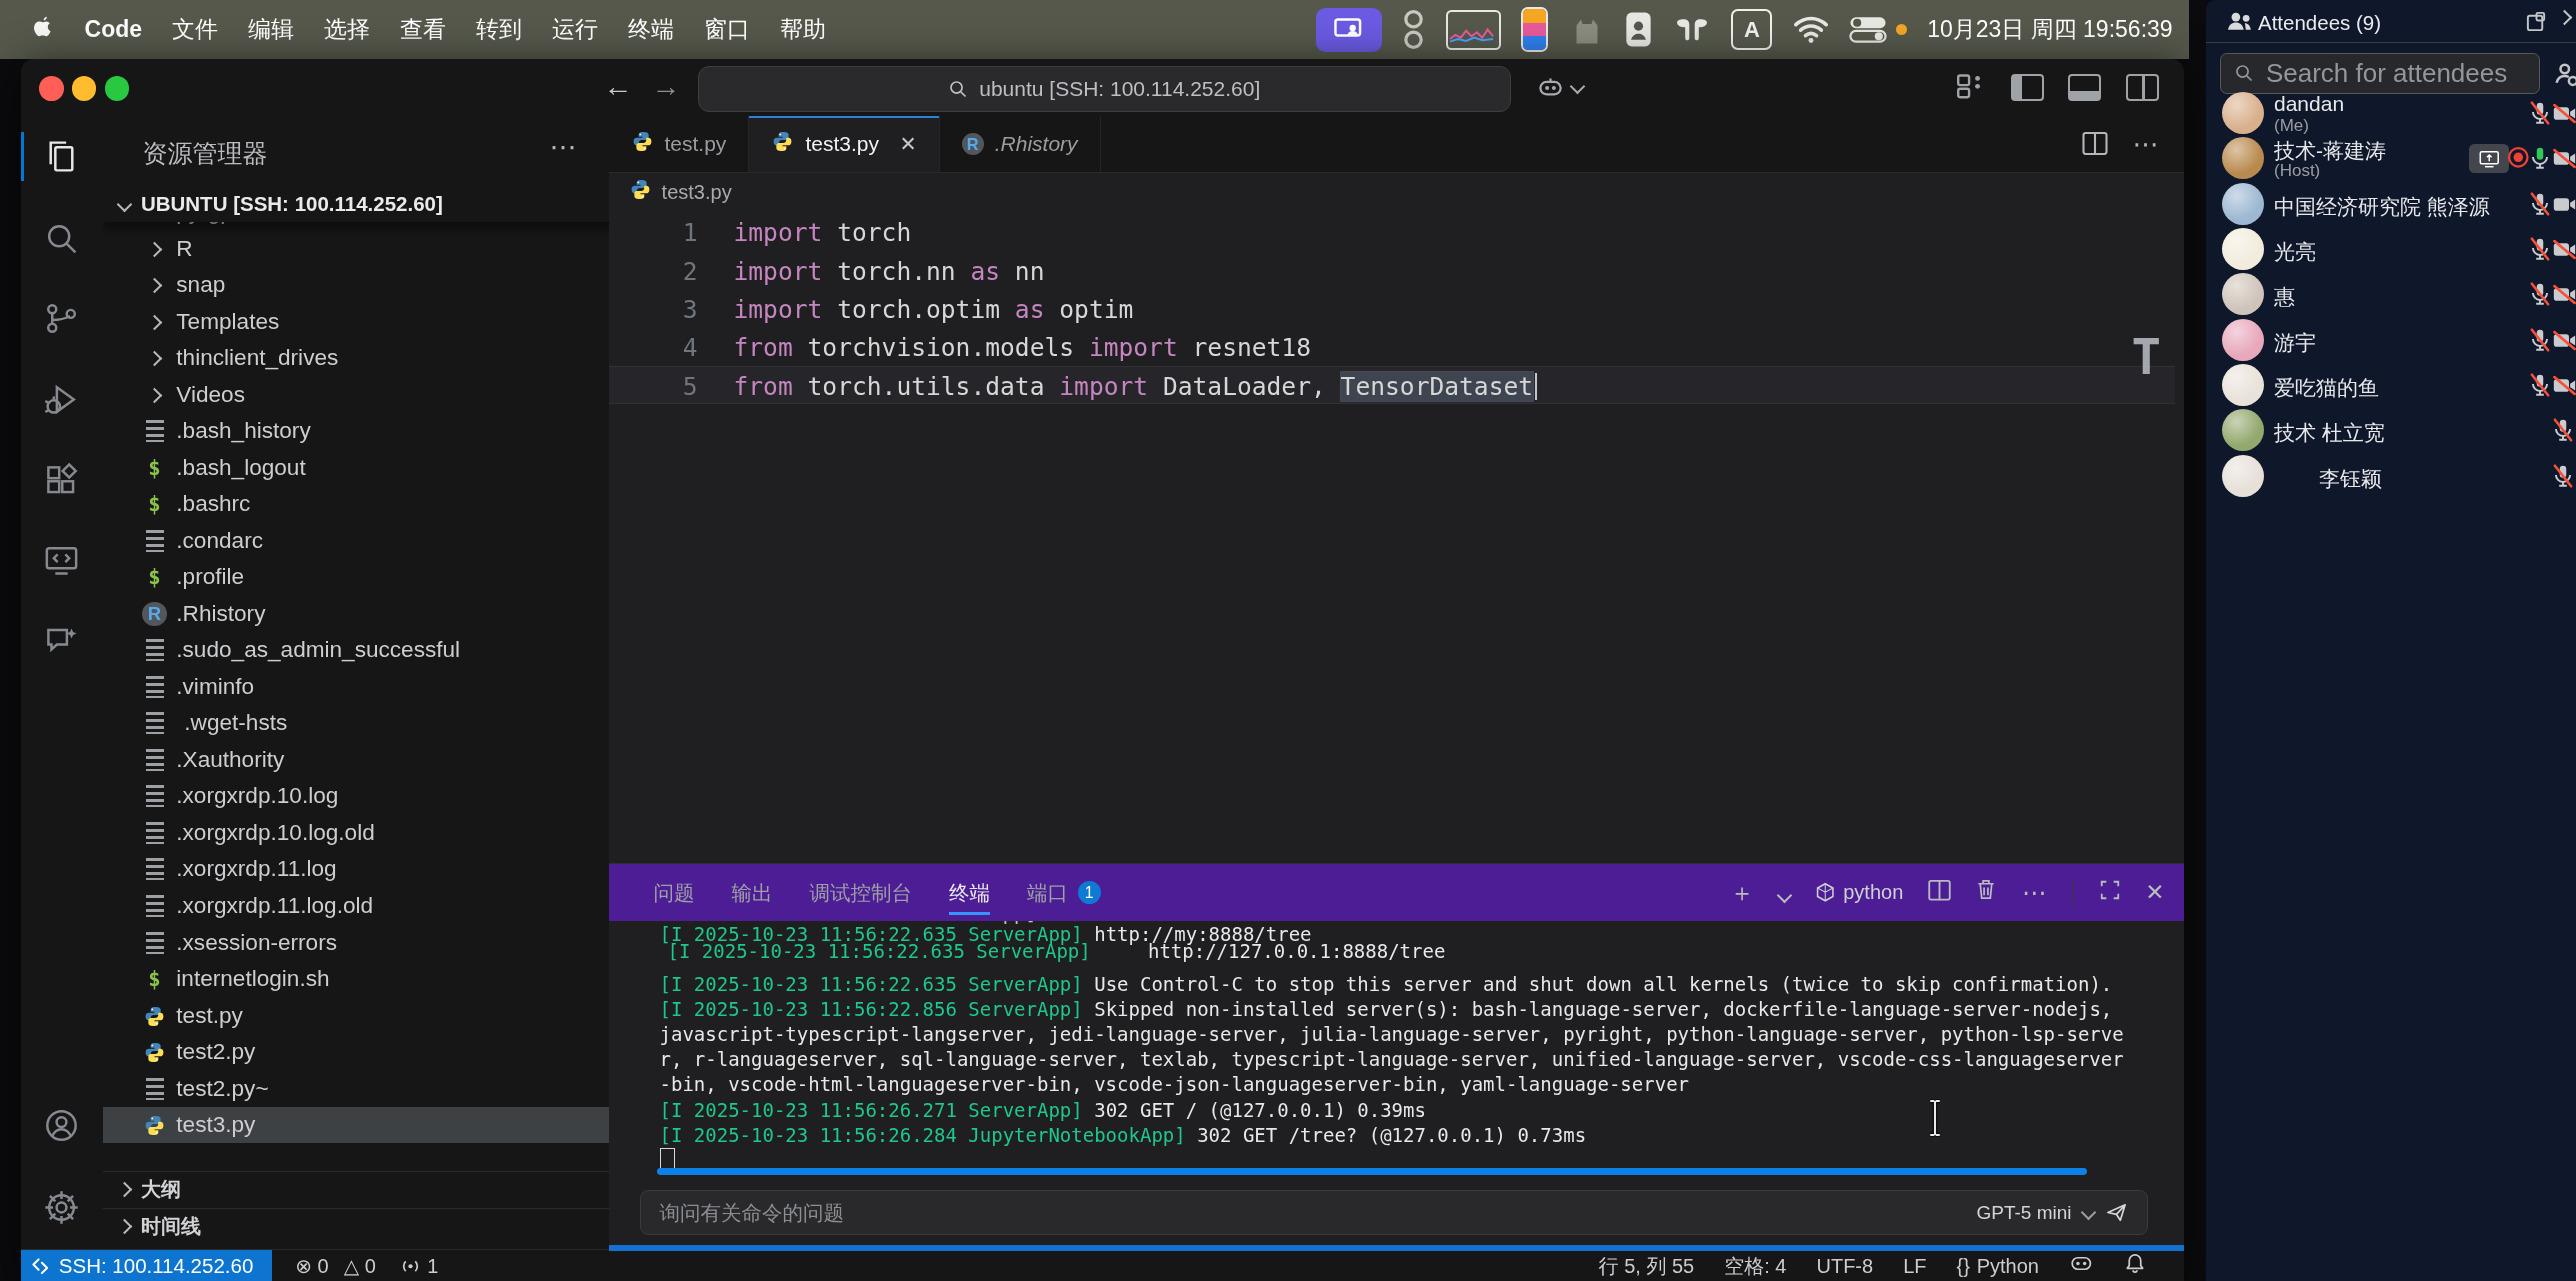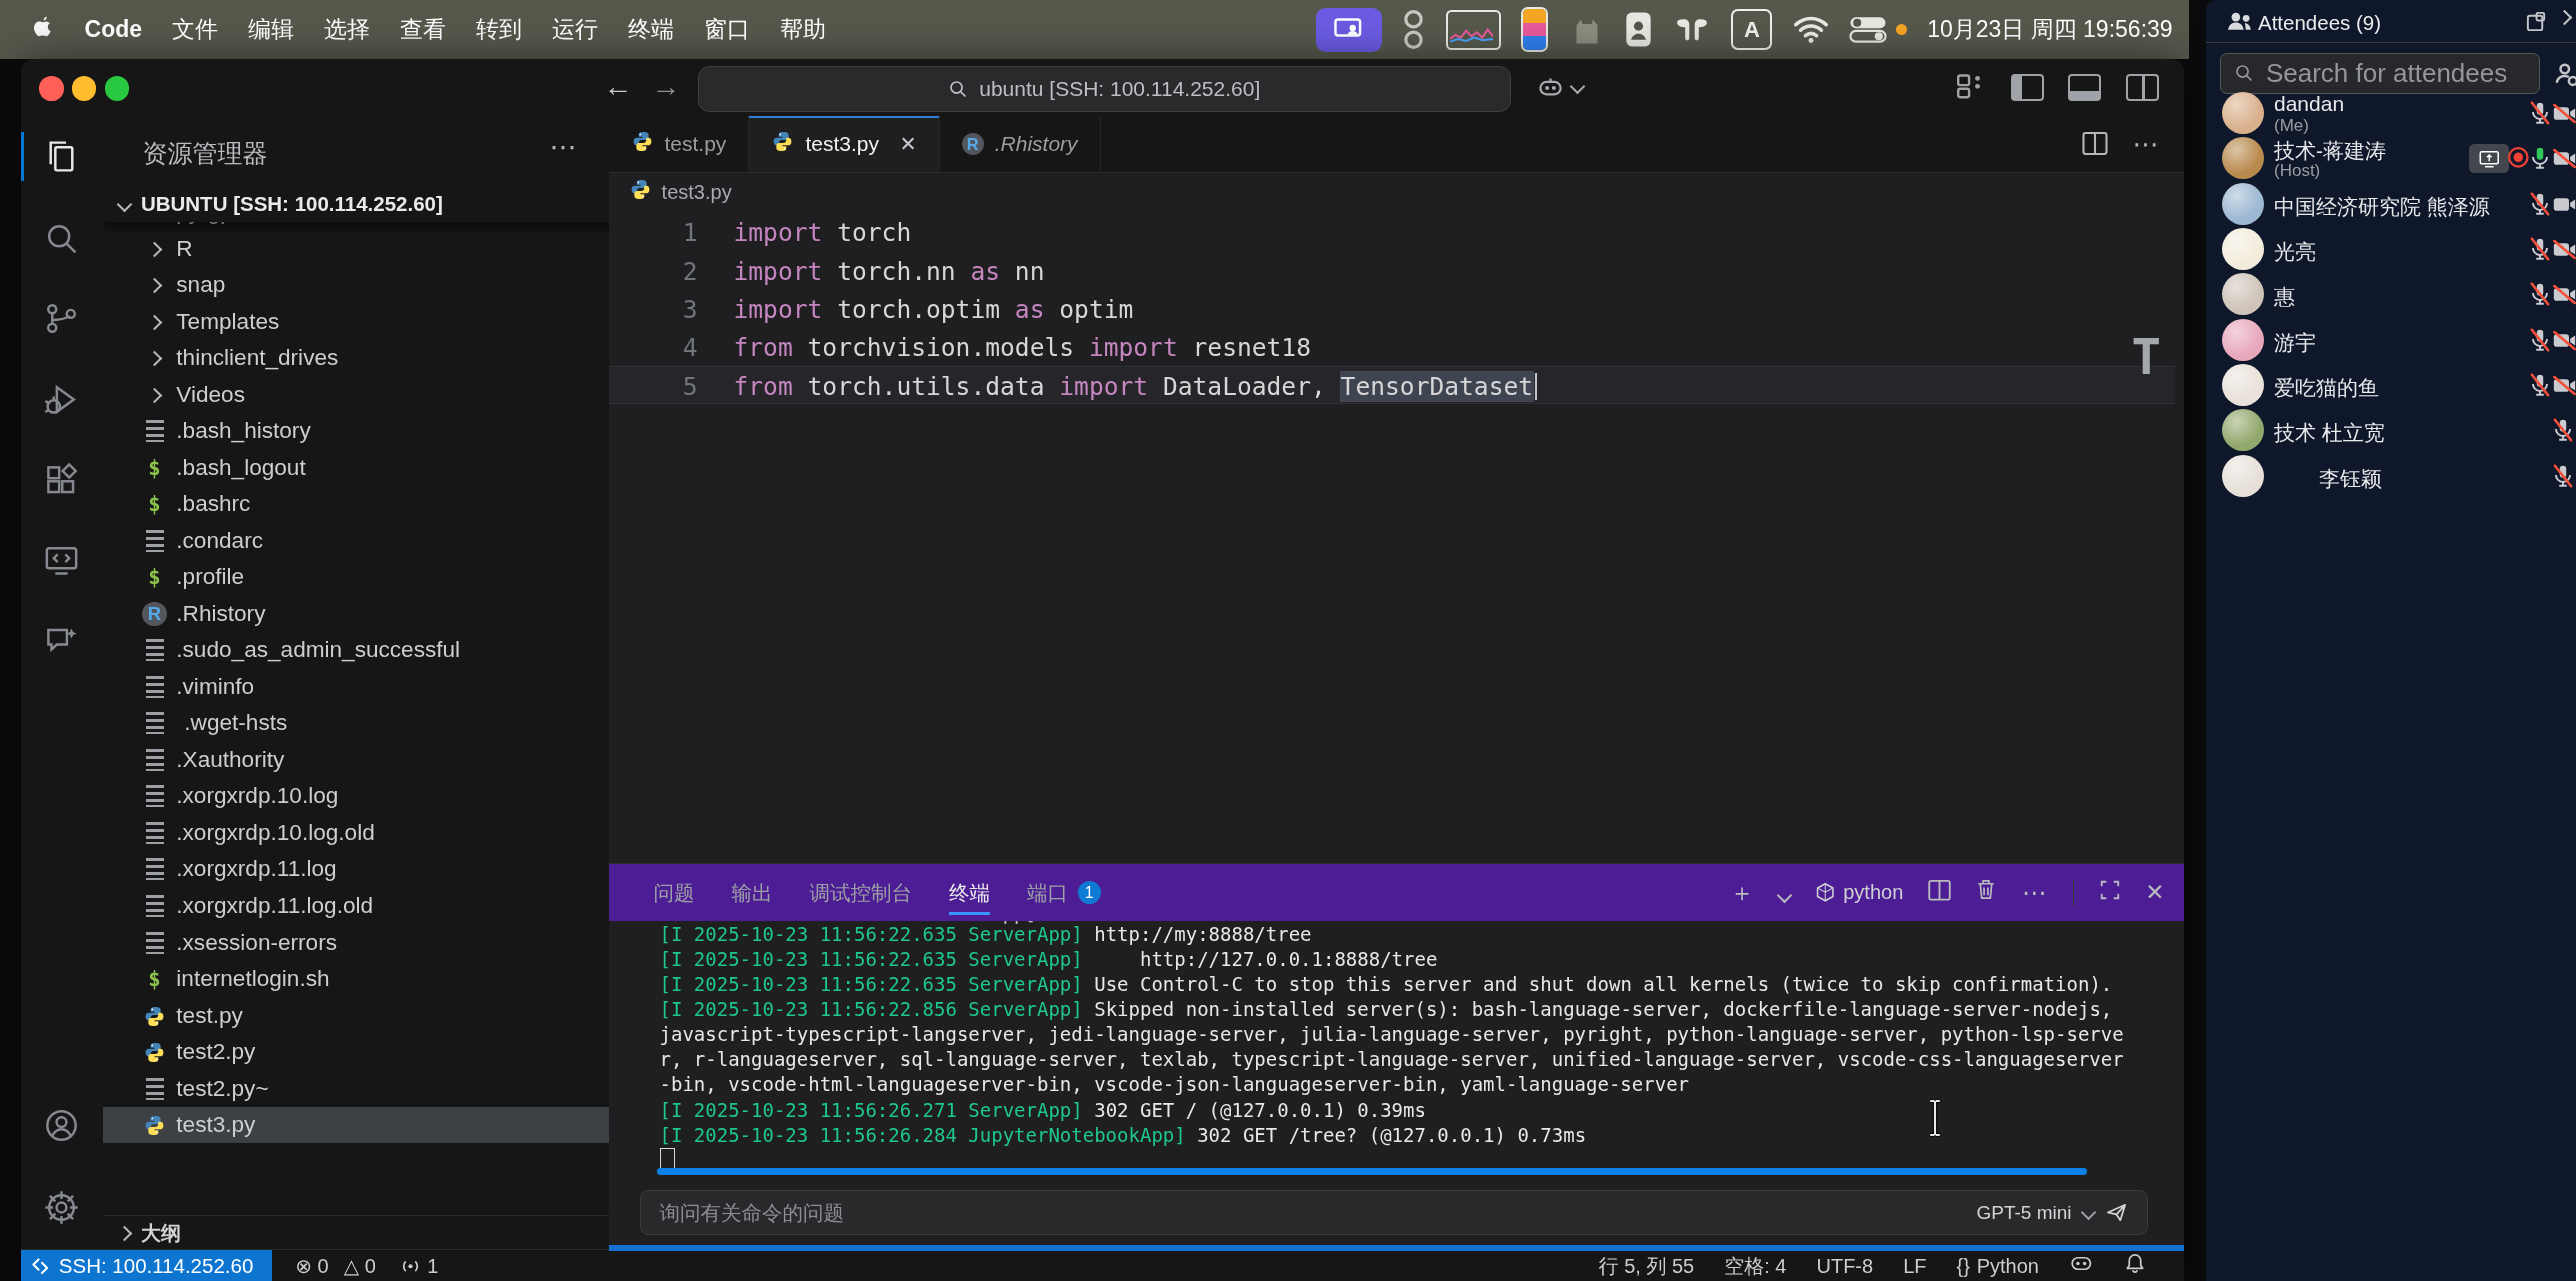--- a/index.html
+++ b/index.html
@@ -52,21 +52,21 @@
   .chev.down{transform:rotate(45deg);} .chev.right{transform:rotate(-45deg);}
   .ex-row{position:absolute;left:0;width:100%;height:36px;display:flex;align-items:center;padding-left:37px;box-sizing:border-box;
           color:#cdced0;font-size:22.6px;white-space:nowrap;}
   .ex-row.selected{background:#3e4144;}
   .ex-ic{width:30px;display:flex;justify-content:center;margin-right:6.8px;flex:none;}
   .fi-text{width:18px;height:22px;background:repeating-linear-gradient(#9da1a6 0 3.4px,transparent 3.4px 6.8px);}
   .fi-shell{color:#8bc34a;font-weight:bold;font-size:20.5px;font-family:"DejaVu Sans Mono",monospace;}
   .fi-r{width:24.6px;height:24.6px;border-radius:50%;background:#53575d;color:#56aae8;font-weight:bold;font-size:18.5px;
         display:flex;align-items:center;justify-content:center;}
   .sb-bottomrow{position:absolute;left:0;width:100%;height:36px;border-top:0.7px solid #2b2b2d;display:flex;align-items:center;
-                gap:11px;padding-left:16.4px;box-sizing:border-box;font-weight:bold;font-size:20px;color:#d2d3d5;background:#161617;z-index:3;margin-top:44px;}
+                gap:11px;padding-left:16.4px;box-sizing:border-box;font-weight:bold;font-size:20px;color:#d2d3d5;background:#161617;z-index:3;}
 
   .tabsbar{position:absolute;left:588px;top:57px;width:1575px;height:56px;background:#161617;border-bottom:0.7px solid #2a2a2b;display:flex;}
   .tab{position:relative;display:flex;align-items:center;gap:11px;padding:0 22px;font-size:21px;color:#9b9da1;
        background:#161617;border-right:0.7px solid #252527;box-sizing:border-box;}
   .tab.active{background:#1f1f22;color:#f2f2f2;box-shadow:inset 0 2.1px 0 #2f7fd6;}
   .tab.preview .tab-lbl{font-style:italic;}
   .tab-close{margin-left:9.6px;font-size:20.5px;color:#c5c7c9;}
   .tabs-right{position:absolute;right:23px;top:0;height:56px;display:flex;align-items:center;gap:24.6px;color:#b4b6b9;}
 
   .breadcrumb{position:absolute;left:588px;top:114px;width:1575px;height:38px;background:#1f1f22;display:flex;align-items:center;
@@ -623,21 +623,21 @@
         <span style="font-size:24.6px;letter-spacing:2.1px;">⋯</span>
         <span class="pa-sep"></span>
         <span><svg width="22" height="22" viewBox="0 0 24 24">
               <path d="M3 8V3h5M16 3h5v5M21 16v5h-5M8 21H3v-5" fill="none" stroke="#b9bbbe" stroke-width="2"></path>
             </svg></span>
         <span style="font-size:23px;">✕</span>
       </div>
       <div class="term" id="terminal">
           <div class="tline" style="top: 38px; opacity: 0.8;"><span class="tw">                       ServerApp]                                                              </span></div>
           <div class="tline" style="top: 59px;"><span class="tg">[I 2025-10-23 11:56:22.635 ServerApp]</span><span class="tw"> http://my:8888/tree</span></div>
-          <div class="tline" style="top: 84px;"><span class="tg">[I 2025-10-23 11:56:22.635 ServerApp]</span><span class="tw">     http://127.0.0.1:8888/tree</span></div>
+          <div class="tline" style="top: 76px; margin-left: 8px;"><span class="tg">[I 2025-10-23 11:56:22.635 ServerApp]</span><span class="tw">     http://127.0.0.1:8888/tree</span></div>
           <div class="tline" style="top: 109px;"><span class="tg">[I 2025-10-23 11:56:22.635 ServerApp]</span><span class="tw"> Use Control-C to stop this server and shut down all kernels (twice to skip confirmation).</span></div>
           <div class="tline" style="top: 134px;"><span class="tg">[I 2025-10-23 11:56:22.856 ServerApp]</span><span class="tw"> Skipped non-installed server(s): bash-language-server, dockerfile-language-server-nodejs,</span></div>
           <div class="tline" style="top: 159px;"><span class="tw">javascript-typescript-langserver, jedi-language-server, julia-language-server, pyright, python-language-server, python-lsp-serve</span></div>
           <div class="tline" style="top: 184px;"><span class="tw">r, r-languageserver, sql-language-server, texlab, typescript-language-server, unified-language-server, vscode-css-languageserver</span></div>
           <div class="tline" style="top: 209px;"><span class="tw">-bin, vscode-html-languageserver-bin, vscode-json-languageserver-bin, yaml-language-server</span></div>
           <div class="tline" style="top: 235px;"><span class="tg">[I 2025-10-23 11:56:26.271 ServerApp]</span><span class="tw"> 302 GET / (@127.0.0.1) 0.39ms</span></div>
           <div class="tline" style="top: 260px;"><span class="tg">[I 2025-10-23 11:56:26.284 JupyterNotebookApp]</span><span class="tw"> 302 GET /tree? (@127.0.0.1) 0.73ms</span></div>
         </div>
       <span class="tcursor"></span>
       <div class="hscroll"></div>

